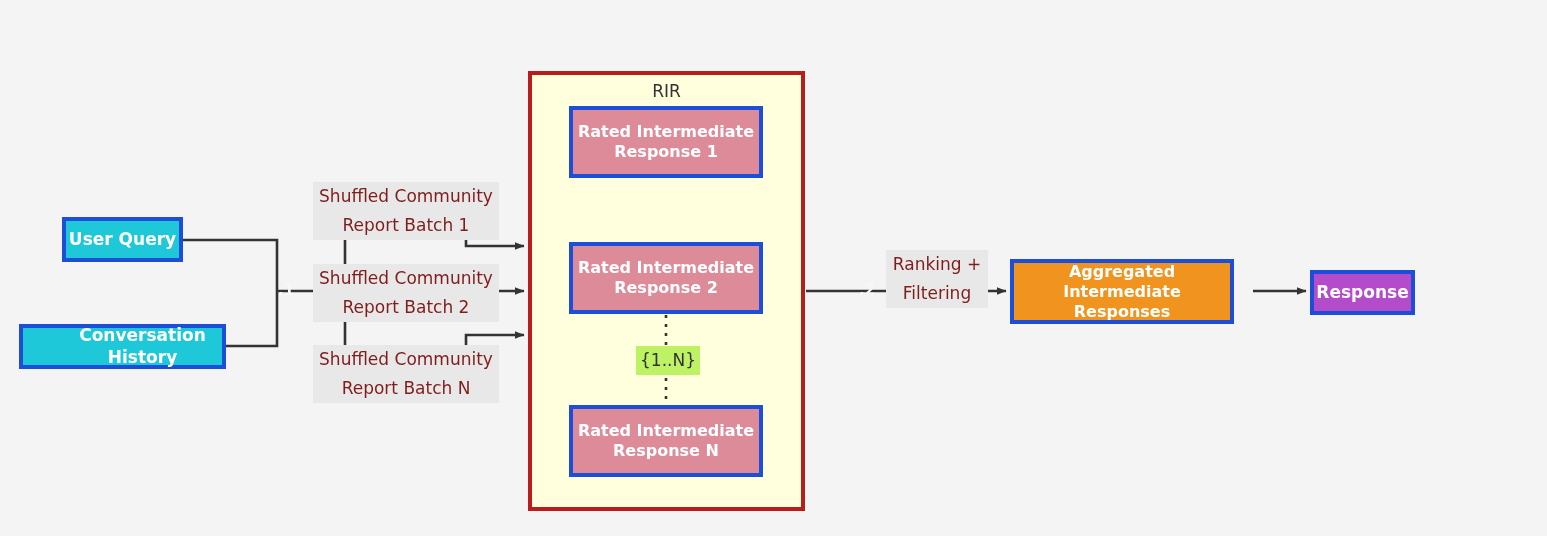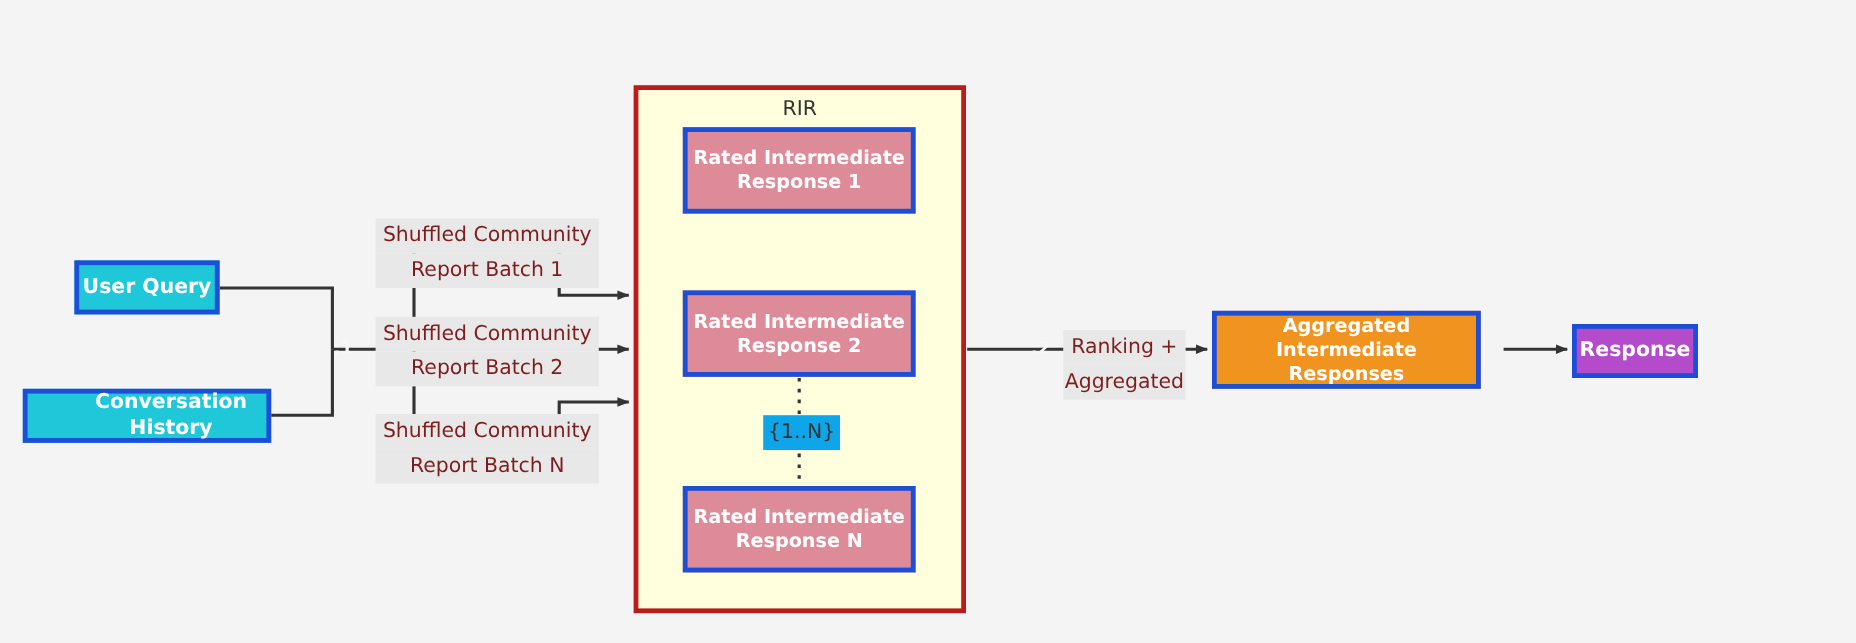--- a/index.html
+++ b/index.html
@@ -60,21 +60,21 @@
     position: absolute;
     width: 100%;
     text-align: center;
     top: 25px;
     left: 0;
     font-size: 20px;
     color: #333333;
   }
   .edge-label {
     position: absolute;
-    background: #0ea5e9;
+    background: #bef264;
     color: #333333;
     font-size: 17px;
     line-height: 29px;
     text-align: center;
     white-space: nowrap;
     padding: 0 2px;
   }
   .lbl-stack {
     position: absolute;
     text-align: center;
@@ -158,23 +158,23 @@
   <div class="lbl-stack" style="left:313px; top:264px; width:186px;">
     <span>Shuffled Community</span>
     <span>Report Batch 2</span>
   </div>
 
   <div class="lbl-stack" style="left:313px; top:345px; width:186px;">
     <span>Shuffled Community</span>
     <span>Report Batch N</span>
   </div>
 
-  <div class="lbl-stack" style="left:886px; top:275px; width:102px;">
+  <div class="lbl-stack" style="left:886px; top:250px; width:102px;">
     <span>Ranking +</span>
-    <span>Aggregated</span>
+    <span>Filtering</span>
   </div>
 
   <div class="edge-label" style="left:636px; top:346px; width:60px; height:29px;">{1..N}</div>
 
   <div class="tiny-artifact" style="left:278px; top:281px;">.1</div>
   <div class="tiny-artifact" style="left:859px; top:281px;">.2</div>
 
 </div>
 
 </body></html>

